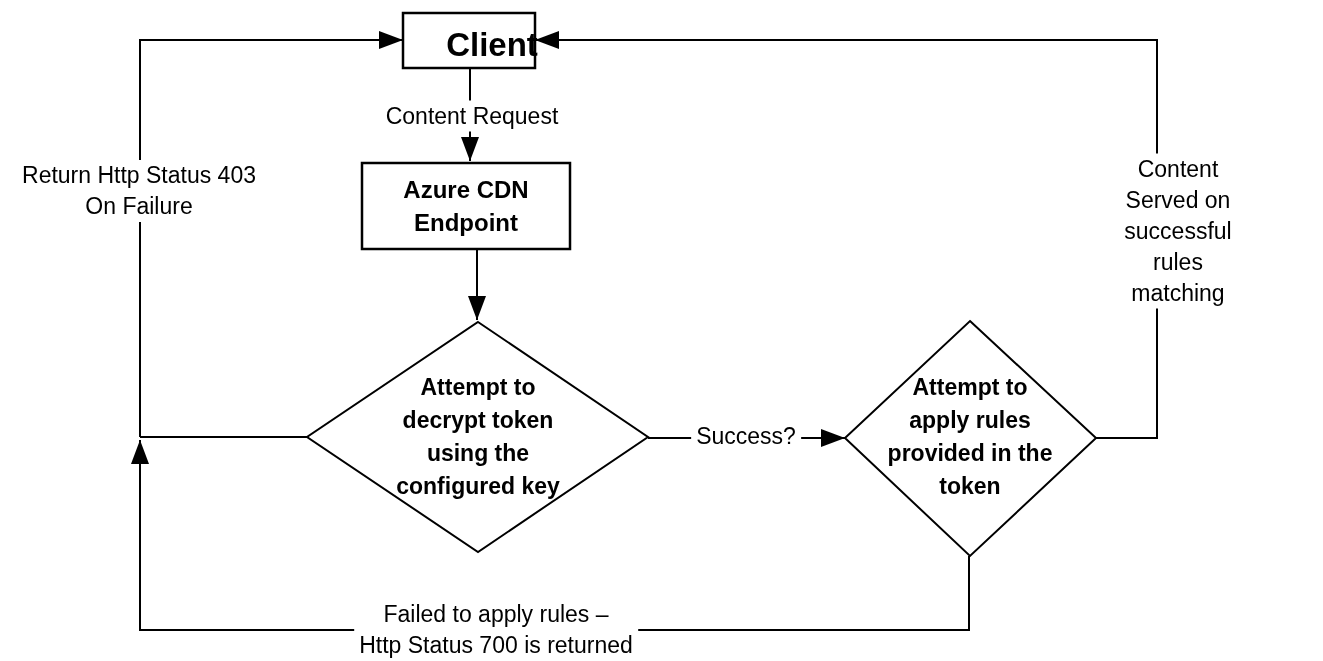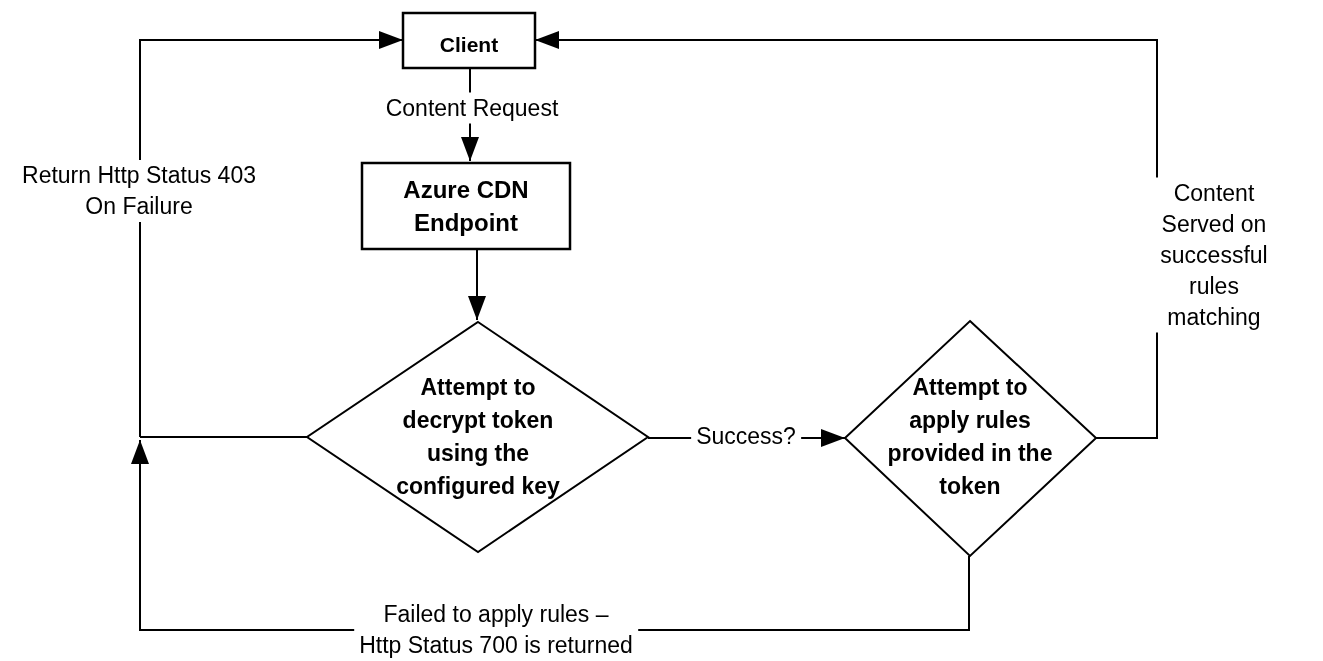--- a/index.html
+++ b/index.html
@@ -26,21 +26,22 @@
     display: flex;
     align-items: center;
     justify-content: center;
     text-align: center;
     font-weight: bold;
     white-space: pre-line;
     color: #000000;
   }
   #lbl-client {
     left: 403px; top: 13px; width: 132px; height: 64px;
-    font-size: 21px;
+    font-size: 33px;
+    padding-left: 23px;
   }
   #lbl-cdn {
     left: 362px; top: 163px; width: 208px; height: 86px;
     font-size: 24px; line-height: 33px;
   }
   #lbl-decrypt {
     left: 348px; top: 371px; width: 260px; height: 132px;
     font-size: 23px; line-height: 33px;
   }
   #lbl-apply {
@@ -51,24 +52,24 @@
     position: absolute;
     transform: translate(-50%, -50%);
     background: #ffffff;
     text-align: center;
     white-space: pre-line;
     font-size: 23px;
     line-height: 31px;
     padding: 0 5px;
     color: #000000;
   }
-  #lbl-content-request { left: 472px;  top: 108px; }
+  #lbl-content-request { left: 472px;  top: 116px; }
   #lbl-success         { left: 746px;  top: 436px; }
   #lbl-return          { left: 139px;  top: 191px; }
-  #lbl-served          { left: 1214px; top: 231px; margin-top: 24px; }
+  #lbl-served          { left: 1178px; top: 231px; }
   #lbl-failed          { left: 496px;  top: 630px; }
 </style>
 </head>
 <body>
 
 <div class="canvas">
 
   <svg width="1323" height="661" viewBox="0 0 1323 661">
     <defs>
       <marker id="arrow" viewBox="0 0 24 18" markerWidth="24" markerHeight="18" refX="24" refY="9" orient="auto" markerUnits="userSpaceOnUse">

